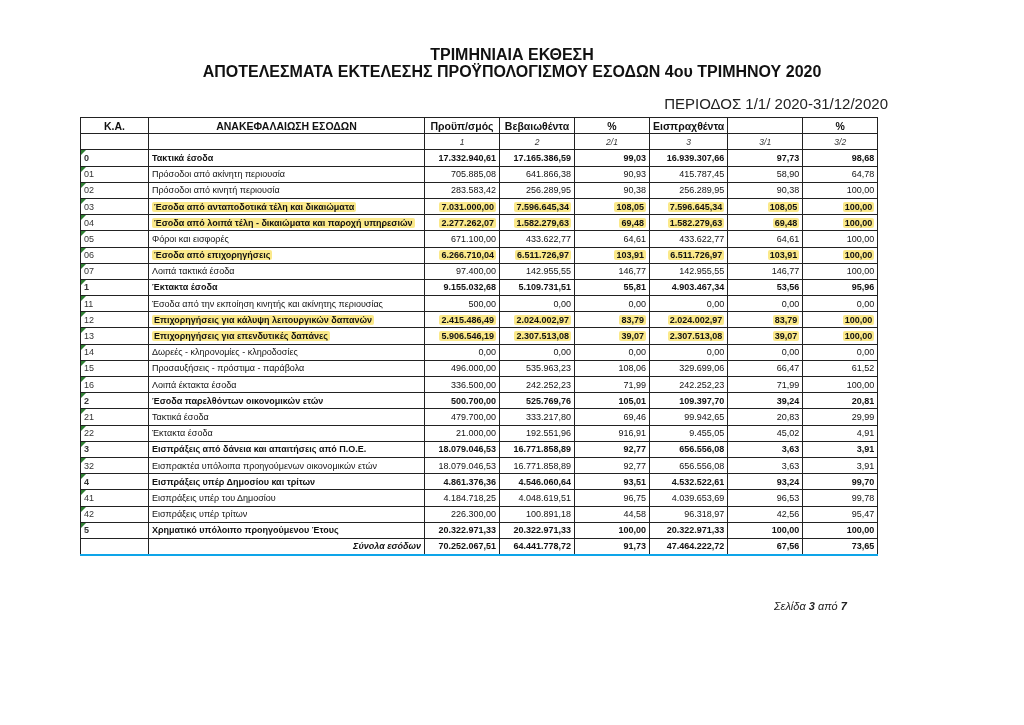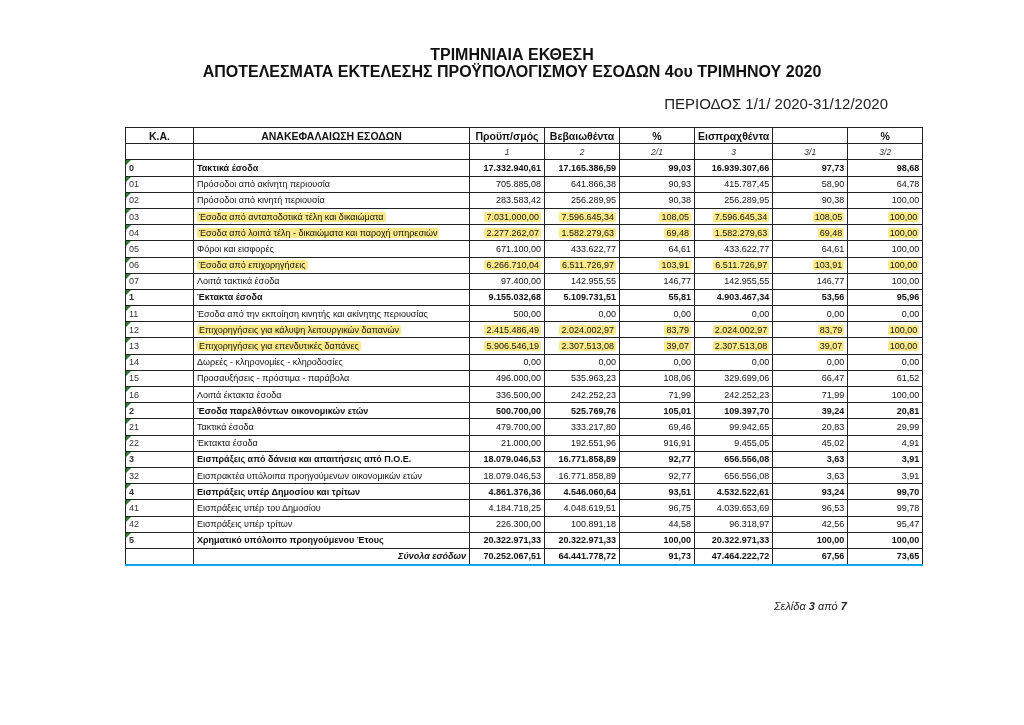--- a/index.html
+++ b/index.html
@@ -1,28 +1,28 @@
 <!DOCTYPE html>
 <html><head>
 <meta charset="utf-8">
 <style>
   html, body { margin:0; padding:0; background:#ffffff; }
   body { width:1024px; height:725px; position:relative; overflow:hidden; font-family:"Liberation Sans", sans-serif; color:#111; }
   .title { position:absolute; left:0; width:1024px; text-align:center; font-weight:bold; font-size:16px; }
   .t1 { top:46px; }
   .t2 { top:63px; }
   .period { position:absolute; right:136px; top:95px; font-size:15px; color:#222; }
-  table { position:absolute; left:80px; top:127px; border-collapse:collapse; font-size:9px; table-layout:fixed;margin-left:45px; }
+  table { position:absolute; left:80px; top:117px; border-collapse:collapse; font-size:9px; table-layout:fixed; }
   td, th { border:1px solid #222; height:15.2px; padding:0 3px; white-space:nowrap; overflow:hidden; line-height:14px; }
   th { font-weight:bold; font-size:10.5px; text-align:center; }
   .sub td { font-style:italic; text-align:center; color:#333; font-size:8.5px; }
   .num { text-align:right; }
   .ka { text-align:left; color:#333; position:relative; }
   .bold td { font-weight:bold; }
-  .hl span { background:#fbe98a; border-radius:2px; padding:0 2px; }
+  .hl span { background:#fbe98a; border-radius:2px; padding:0 2px;font-weight:bold; }
   .tri { position:absolute; left:0; top:0; width:0; height:0; border-top:5px solid #2e7d32; border-right:5px solid transparent; }
   tr.total td { border-bottom:2px solid #0ea5e9; }
   .total .lbl { text-align:right; font-style:italic; font-weight:bold; }
   .footer { position:absolute; left:774px; top:600px; font-style:italic; font-size:11px; color:#222; }
   .footer b { font-style:italic; }
 </style>
 </head>
 <body>
 
 <div class="title t1">ΤΡΙΜΗΝΙΑΙΑ ΕΚΘΕΣΗ</div>

